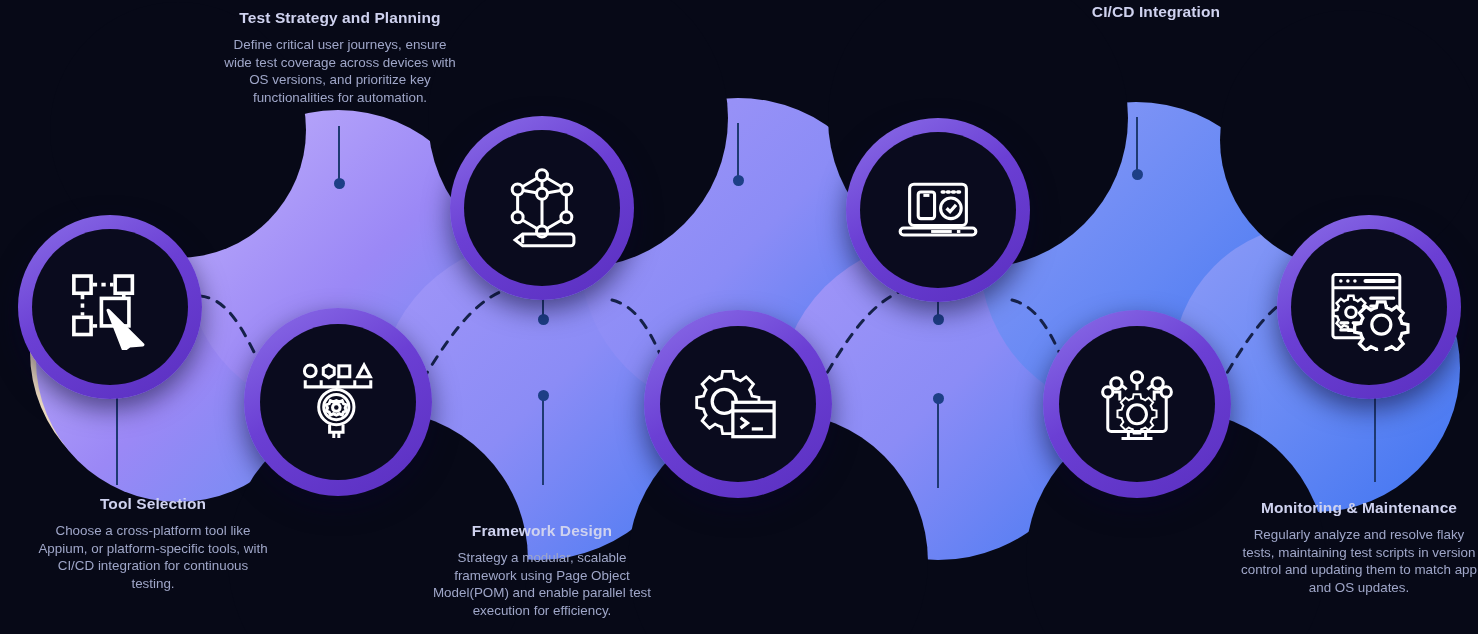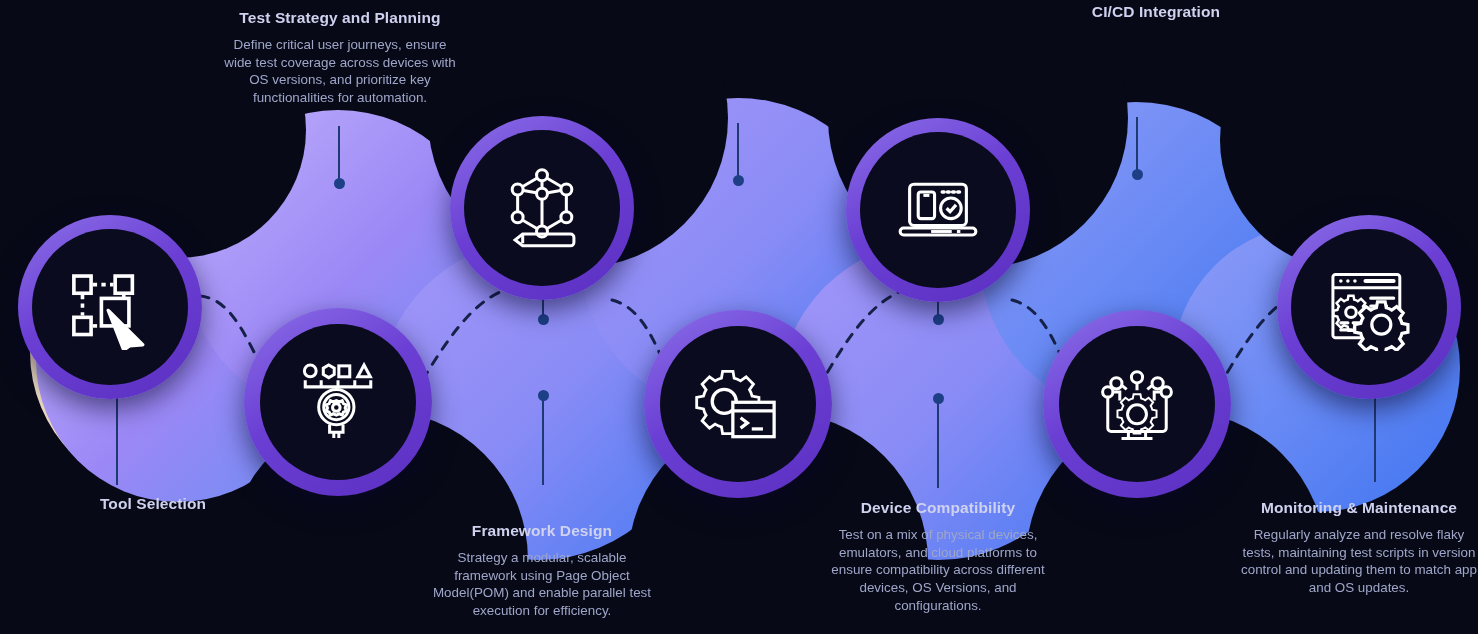--- a/index.html
+++ b/index.html
@@ -311,30 +311,27 @@
     <div class="desc">Define critical user journeys, ensure wide test coverage across devices with OS versions, and prioritize key functionalities for automation.</div>
   </div>
 
 
   <div class="label" style="left:1014px; top:3px; width:244px;margin-left:20px;">
     <div class="title">CI/CD Integration</div>
   </div>
 
   <div class="label" style="left:2px; top:495px; width:230px;margin-left:36px;">
     <div class="title">Tool Selection</div>
+    <div class="desc">Choose a cross-platform tool like Appium, or platform-specific tools, with CI/CD integration for continuous testing.</div>
   </div>
 
   <div class="label" style="left:425px; top:495px; width:234px;margin-top:27px;">
     <div class="title">Framework Design</div>
     <div class="desc">Strategy a modular, scalable framework using Page Object Model(POM) and enable parallel test execution for efficiency.</div>
   </div>
 
-  <div class="label" style="left:818px; top:499px; width:240px;">
-    <div class="title">Device Compatibility</div>
-    <div class="desc">Test on a mix of physical devices, emulators, and cloud platforms to ensure compatibility across different devices, OS Versions, and configurations.</div>
-  </div>
 
   <div class="label" style="left:1240px; top:499px; width:238px;">
     <div class="title">Monitoring &amp; Maintenance</div>
     <div class="desc">Regularly analyze and resolve flaky tests, maintaining test scripts in version control and updating them to match app and OS updates.</div>
   </div>
 
 </div>
 
 </body></html>

